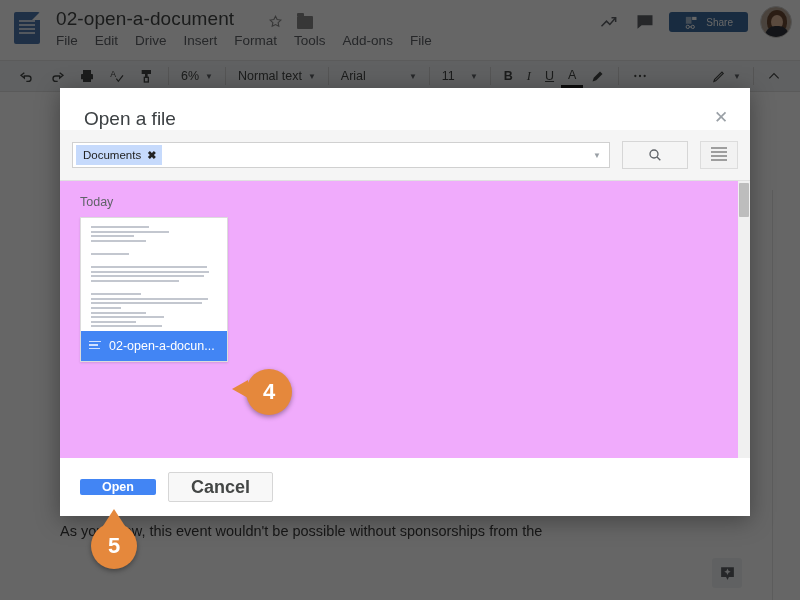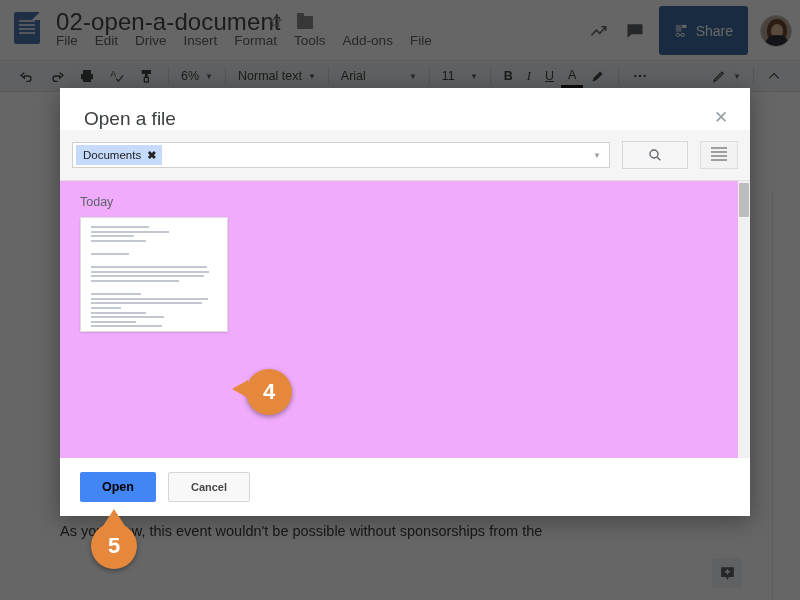--- a/index.html
+++ b/index.html
@@ -26,21 +26,21 @@
     content: ""; position: absolute; left: 5px; top: 8px; width: 16px; height: 2px;
     background: #cfdcec;
     box-shadow: 0 4px 0 #cfdcec, 0 8px 0 #cfdcec, 0 12px 0 #cfdcec;
   }
   .doc-icon::before {
     content:""; position:absolute; right:0; top:0; border-width: 0 0 8px 8px;
     border-style: solid; border-color: transparent transparent #ffffff transparent;
   }
   .doc-title {
     position: absolute; left: 56px; top: 8px;
-    font-size: 24px; color: #444746; letter-spacing: .1px;
+    font-size: 19px; color: #444746; letter-spacing: .1px;
   }
   .title-icons { position: absolute; left: 268px; top: 14px; display: flex; gap: 14px; }
   .ic-star { width: 15px; height: 15px; color: #8b8b8b; }
   .ic-folder {
     width: 16px; height: 13px; background: #8b8b8b; border-radius: 1px;
     position: relative; margin-top: 2px;
   }
   .ic-folder::before {
     content: ""; position: absolute; left: 0; top: -3px; width: 7px; height: 3px;
     background: #8b8b8b; border-radius: 1px 1px 0 0;
@@ -52,22 +52,22 @@
   .menubar span { cursor: default; }
 
   .header-right {
     position: absolute; right: 8px; top: 6px;
     display: flex; align-items: center; gap: 12px;
   }
   .hr-icon { width: 24px; height: 24px; color: #5f6368; display:flex; align-items:center; justify-content:center; }
   .share-btn {
     display: flex; align-items: center; gap: 7px;
     background: #3c6ca0; color: #ffffff;
-    height: 49px; padding: 0 15px; border-radius: 3px;
-    font-size: 14px; font-weight: 500;
+    height: 20px; padding: 0 15px; border-radius: 3px;
+    font-size: 10px; font-weight: 500;
   }
   .share-ic { width: 15px; height: 15px; }
   .avatar {
     width: 32px; height: 32px; border-radius: 50%; overflow: hidden;
     background: #b9a99a; position: relative; border: 1px solid #d0d0d0;
   }
   .avatar .hair { position:absolute; left:6px; top:3px; width:20px; height:22px; background:#6b4a33; border-radius: 50% 50% 40% 40%; }
   .avatar .face { position:absolute; left:10px; top:8px; width:12px; height:14px; background:#e0b89c; border-radius:50%; }
   .avatar .body { position:absolute; left:4px; bottom:0; width:24px; height:11px; background:#30343c; border-radius: 10px 10px 0 0; }
 
@@ -188,26 +188,26 @@
   .dlg-scroll .thumb {
     position: absolute; top: 2px; left: 1px; width: 10px; height: 34px;
     background: #bdbdbd; border-radius: 1px;
   }
 
   .dlg-footer {
     height: 58px; background: #ffffff; display: flex; align-items: center;
     gap: 12px; padding: 0 20px;
   }
   .btn-open {
-    background: #4285f4; color: #000000; font-size: 12.5px; font-weight: bold;
-    height: 30px; padding: 0 22px; border-radius: 2px;
+    background: #4285f4; color: #ffffff; font-size: 12.5px; font-weight: bold;
+    height: 16px; padding: 0 22px; border-radius: 2px;
     display:flex; align-items:center; justify-content:center;
   }
   .btn-cancel {
-    background: #f8f8f8; color: #444746; font-size: 11px; font-weight: bold;
+    background: #f8f8f8; color: #444746; font-size: 18px; font-weight: bold;
     height: 30px; padding: 0 22px; border: 1px solid #d6d6d6; border-radius: 2px;
     display:flex; align-items:center; justify-content:center;
   }
 
   
   .callout {
     position: absolute; width: 46px; height: 46px; border-radius: 50%;
     background: #e5883c; color: #ffffff;
     font-size: 22px; font-weight: bold;
     display: flex; align-items: center; justify-content: center;
@@ -440,20 +440,28 @@
             <div class="tl" style="width:93%"></div>
             <div class="tl" style="width:88%"></div>
             <div class="tl" style="width:24%"></div>
             <div class="tl" style="width:44%"></div>
             <div class="tl" style="width:58%"></div>
             <div class="tl" style="width:36%"></div>
             <div class="tl" style="width:56%"></div>
             <div class="tl sp"></div>
 
           </div>
+          <div class="file-label">
+            <div class="flines">
+                <i></i>
+                <i></i>
+                <i></i>
+              </div>
+            <span>02-open-a-docun...</span>
+          </div>
         </div>
       </div>
       <div class="dlg-scroll">
         <div class="thumb"></div>
       </div>
     </div>
 
     <div class="dlg-footer">
       <div class="btn-open">Open</div>
       <div class="btn-cancel">Cancel</div>

